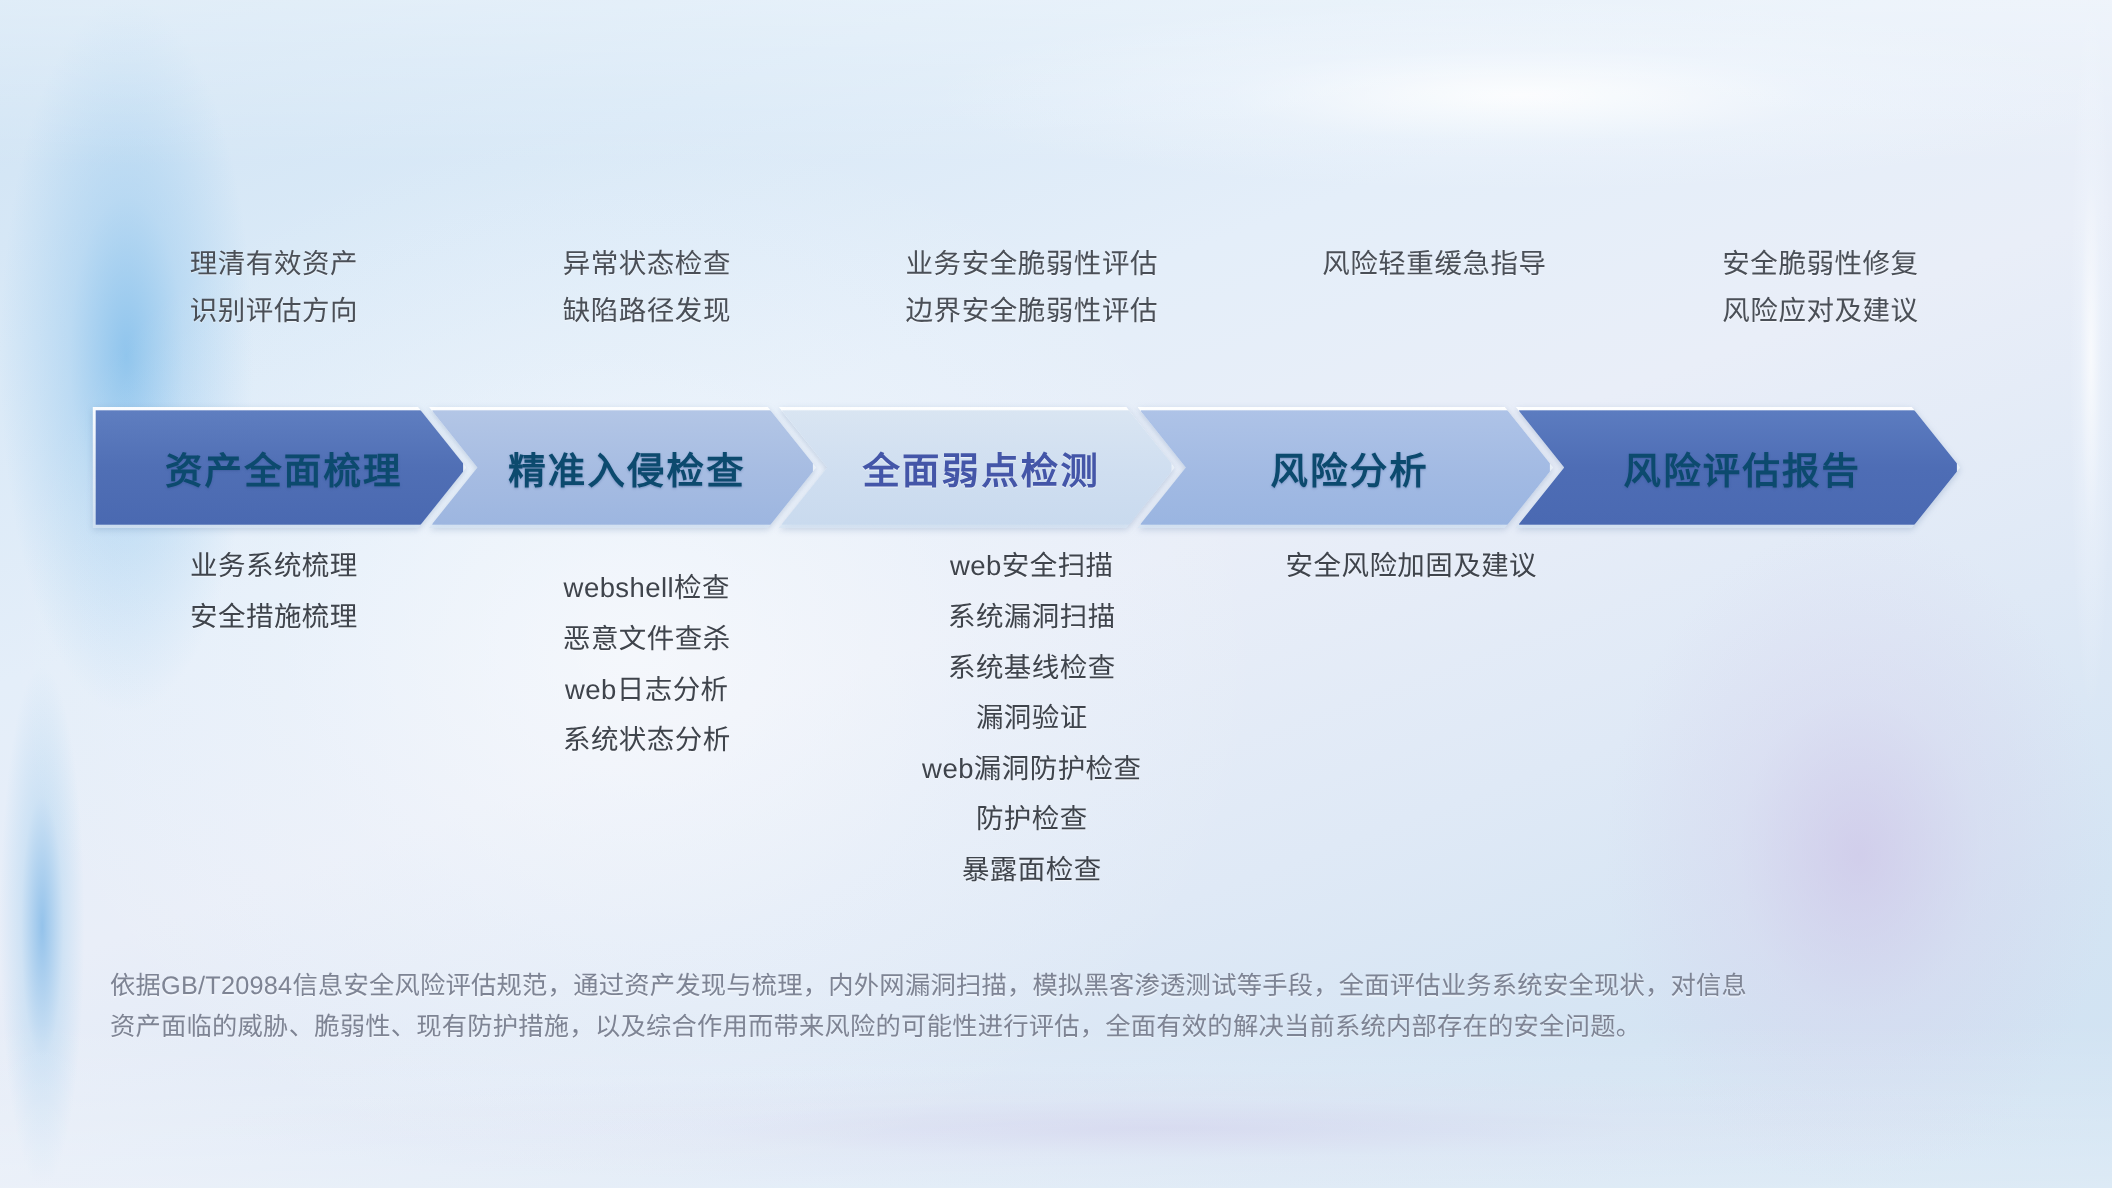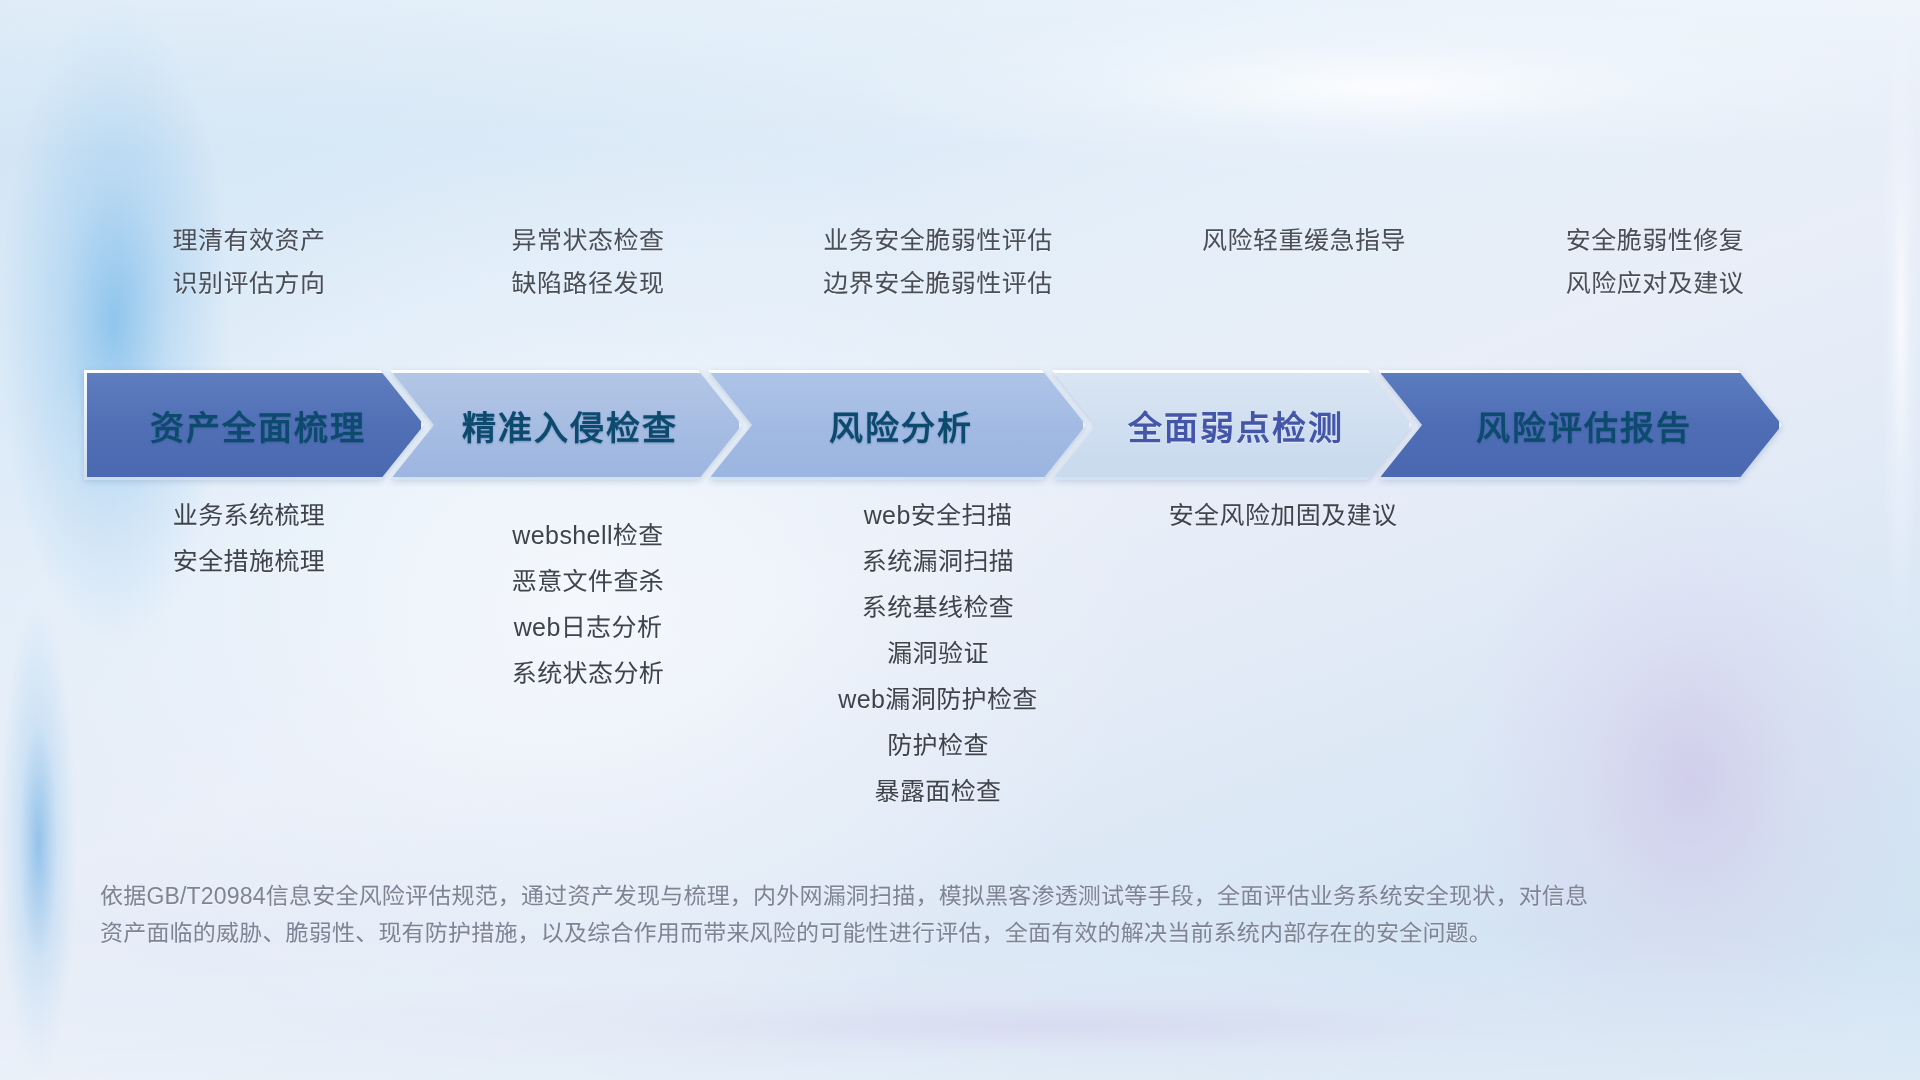--- a/index.html
+++ b/index.html
@@ -270,34 +270,34 @@
       </div>
 
       <div class="chev notched" style="width:352px;">
         <div class="shape">
           <div class="shape-outline"></div>
           <div class="shape-fill fill-mid"></div>
         </div>
         <span class="label txt-white">精准入侵检查</span>
       </div>
 
+      <div class="chev notched" style="width:360px;">
+        <div class="shape">
+          <div class="shape-outline"></div>
+          <div class="shape-fill fill-light"></div>
+        </div>
+        <span class="label txt-blue">全面弱点检测</span>
+      </div>
+
       <div class="chev notched" style="width:378px;">
         <div class="shape">
           <div class="shape-outline"></div>
           <div class="shape-fill fill-mid2"></div>
         </div>
         <span class="label txt-white">风险分析</span>
-      </div>
-
-      <div class="chev notched" style="width:360px;">
-        <div class="shape">
-          <div class="shape-outline"></div>
-          <div class="shape-fill fill-light"></div>
-        </div>
-        <span class="label txt-blue">全面弱点检测</span>
       </div>
 
       <div class="chev notched" style="width:404px;">
         <div class="shape">
           <div class="shape-outline"></div>
           <div class="shape-fill fill-dark2"></div>
         </div>
         <span class="label txt-white">风险评估报告</span>
       </div>
 

